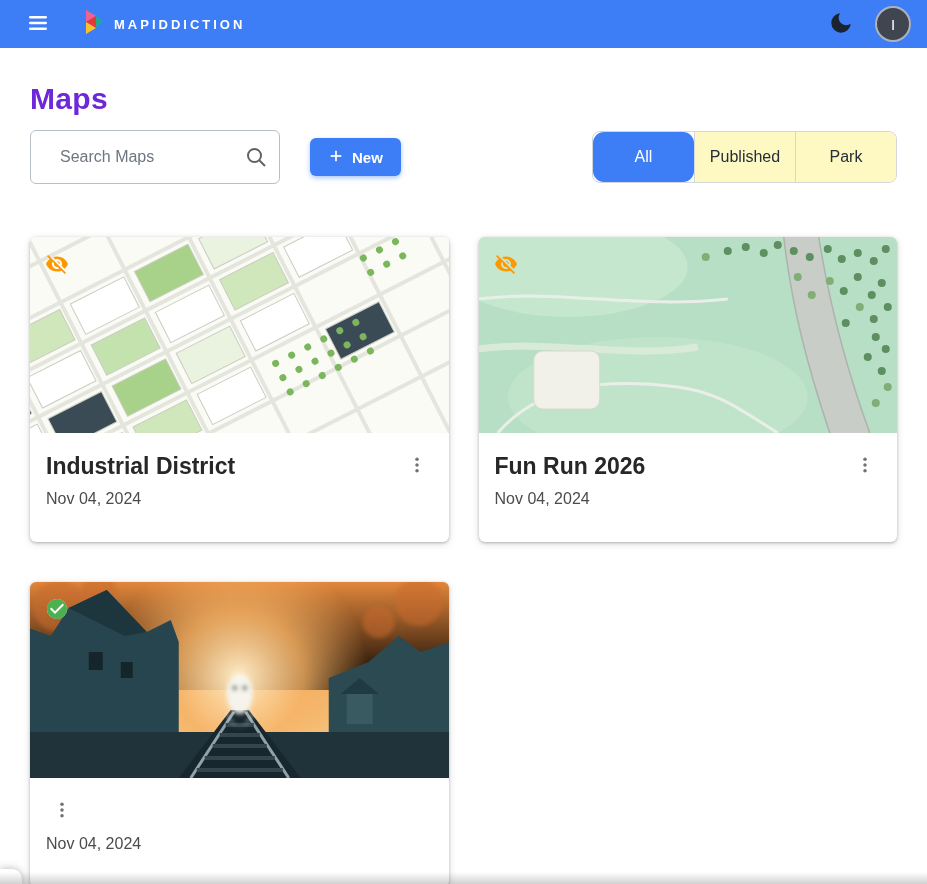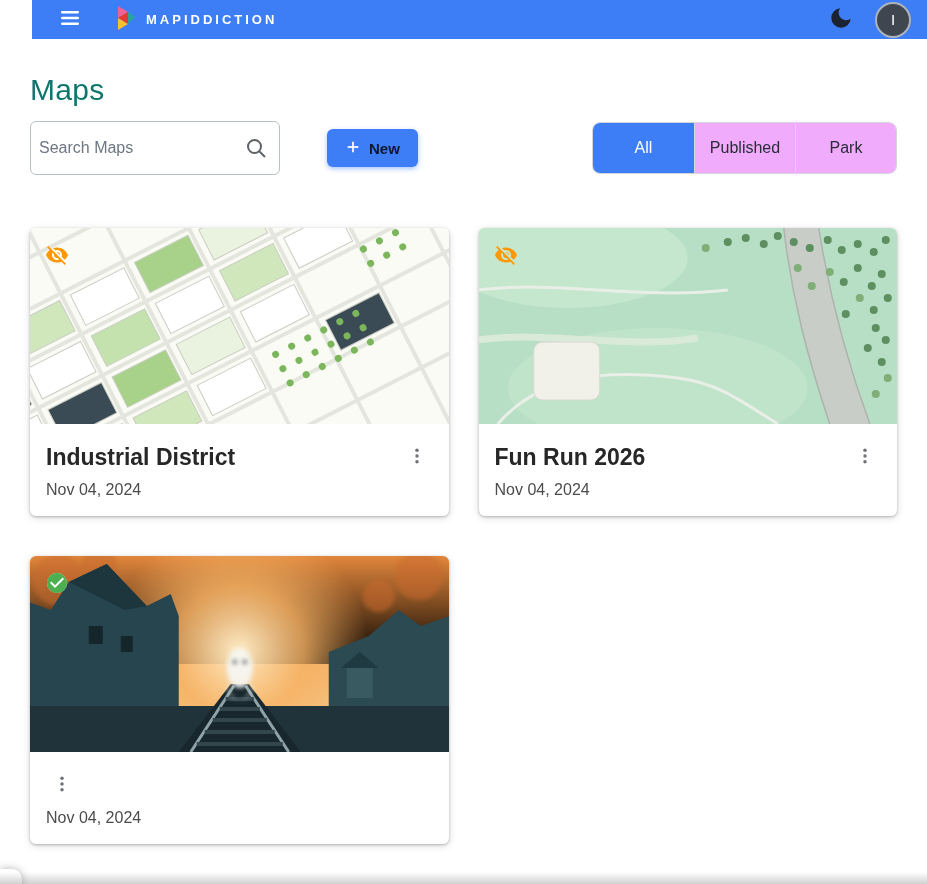--- a/index.html
+++ b/index.html
@@ -7,26 +7,25 @@
   body {
     width: 927px; height: 884px;
     background: #ffffff;
     font-family: "Liberation Sans", sans-serif;
     overflow: hidden;
     position: relative;
   }
 
   
   .topbar {
-    height: 39px;
+    height: 48px;
     background: #3d7ef7;
     display: flex;
     align-items: center;
     padding: 0 16px;
-    margin-left: 32px;
   }
   .icon-btn {
     background: none; border: none; cursor: pointer;
     width: 44px; height: 44px;
     display: flex; align-items: center; justify-content: center;
     border-radius: 50%;
   }
   .logo {
     display: flex; align-items: center; gap: 8px;
     margin-left: 22px; cursor: pointer;
@@ -42,66 +41,66 @@
     border: 2px solid #aeb3bb;
     color: #ffffff; font-size: 15px;
     display: flex; align-items: center; justify-content: center;
     cursor: pointer;
   }
 
   
   .content { padding: 0 30px; }
   h1.page-title {
     margin: 34px 0 0 0;
-    font-size: 30px; font-weight: 400;
-    color: #0f766e; letter-spacing: .3px;
+    font-size: 30px; font-weight: 700;
+    color: #6d28d9; letter-spacing: .3px;
   }
 
   .toolbar { display: flex; align-items: center; margin-top: 14px; }
   .search-wrap { position: relative; width: 250px; }
   .search-wrap input {
     width: 100%; height: 54px;
     border: 1px solid #b9bfc7; border-radius: 6px;
-    padding: 0 44px 0 8px;
+    padding: 0 44px 0 29px;
     font-size: 16px; color: #333; outline: none;
     font-family: "Liberation Sans", sans-serif;
   }
   .search-wrap input::placeholder { color: #6d7682; }
   .search-icon { position: absolute; right: 12px; top: 15px; }
 
   .new-btn {
-    margin-left: 47px;
+    margin-left: 30px;
     height: 38px; padding: 12px 18px;
     display: flex; align-items: center; gap: 8px;
-    background: #3d7ef7; color: #0f172a;
+    background: #3d7ef7; color: #ffffff;
     border: none; border-radius: 6px;
     font-size: 15px; font-weight: 600;
     font-family: "Liberation Sans", sans-serif;
     box-shadow: 0 2px 5px rgba(61,126,247,.45);
     cursor: pointer;
   }
 
   .seg-group {
     margin-left: auto;
     display: flex;
     border: 1px solid #d3d7dc;
     border-radius: 8px;
     overflow: hidden;
     height: 52px;
   }
   .seg {
     width: 101px; height: 100%;
-    background: #f0abfc; border: none;
+    background: #fef9c3; border: none;
     border-left: 1px solid #d3d7dc;
     font-size: 16px; font-weight: 500; color: #272e38;
     cursor: pointer;
     font-family: "Liberation Sans", sans-serif;
   }
   .seg:first-child { border-left: none; }
-  .seg.active { background: #3d7ef7; color: #ffffff; }
+  .seg.active { background: #3d7ef7; color: #ffffff; border-radius: 11px; }
 
   
   .cards {
     display: grid;
     grid-template-columns: 1fr 1fr;
     column-gap: 30px; row-gap: 40px;
     margin-top: 53px;
   }
   .card {
     background: #fff;
@@ -109,21 +108,21 @@
     box-shadow: 0 1px 3px rgba(0,0,0,.25), 0 2px 8px rgba(0,0,0,.12);
     overflow: hidden;
     cursor: pointer;
   }
   .thumb { position: relative; height: 196px; overflow: hidden; }
   .thumb svg.art { display: block; width: 100%; height: 100%; }
   .status-badge {
     position: absolute; top: 15px; left: 15px;
     width: 24px; height: 24px;
   }
-  .card-body { padding: 17px 16px 17px 16px; }
+  .card-body { padding: 17px 16px 34px 16px; }
   .card-head { display: flex; align-items: center; justify-content: space-between; }
   .card-title { font-size: 23px; font-weight: 700; color: #272727; }
   .menu-btn {
     background: none; border: none; cursor: pointer;
     width: 32px; height: 32px; border-radius: 50%;
     display: flex; align-items: center; justify-content: center;
   }
   .card-date { margin-top: 8px; font-size: 16px; color: #4c4c4c; }
 
   

